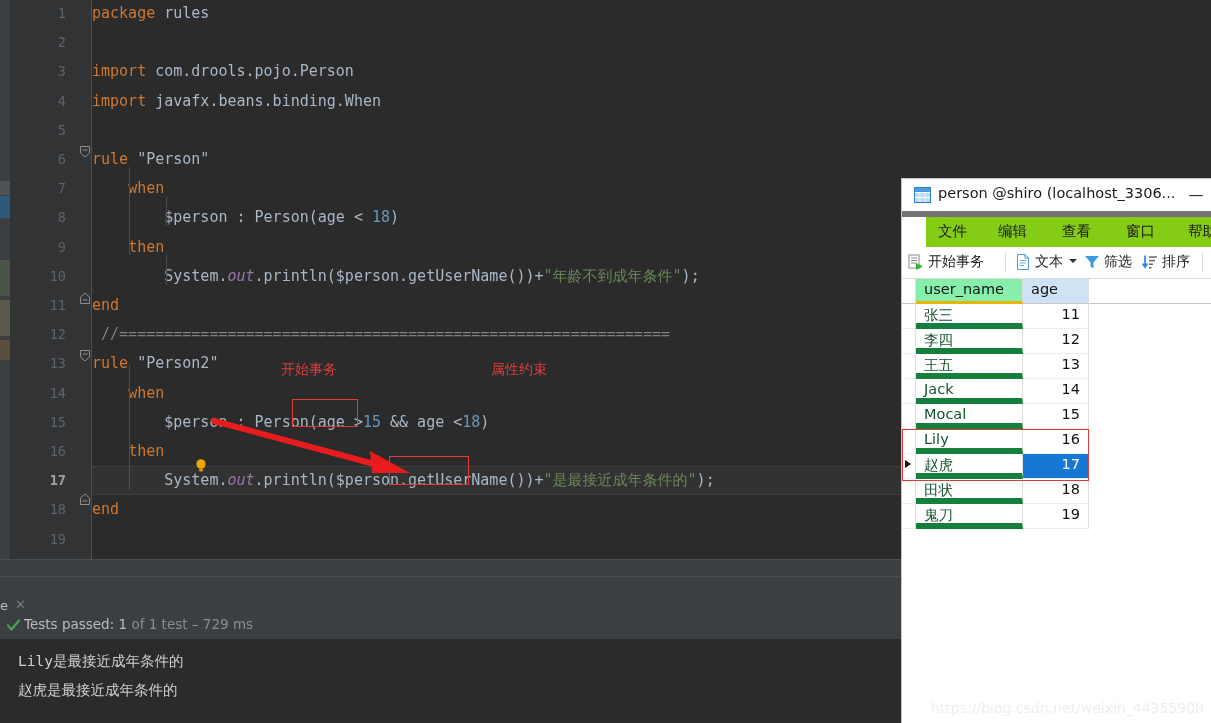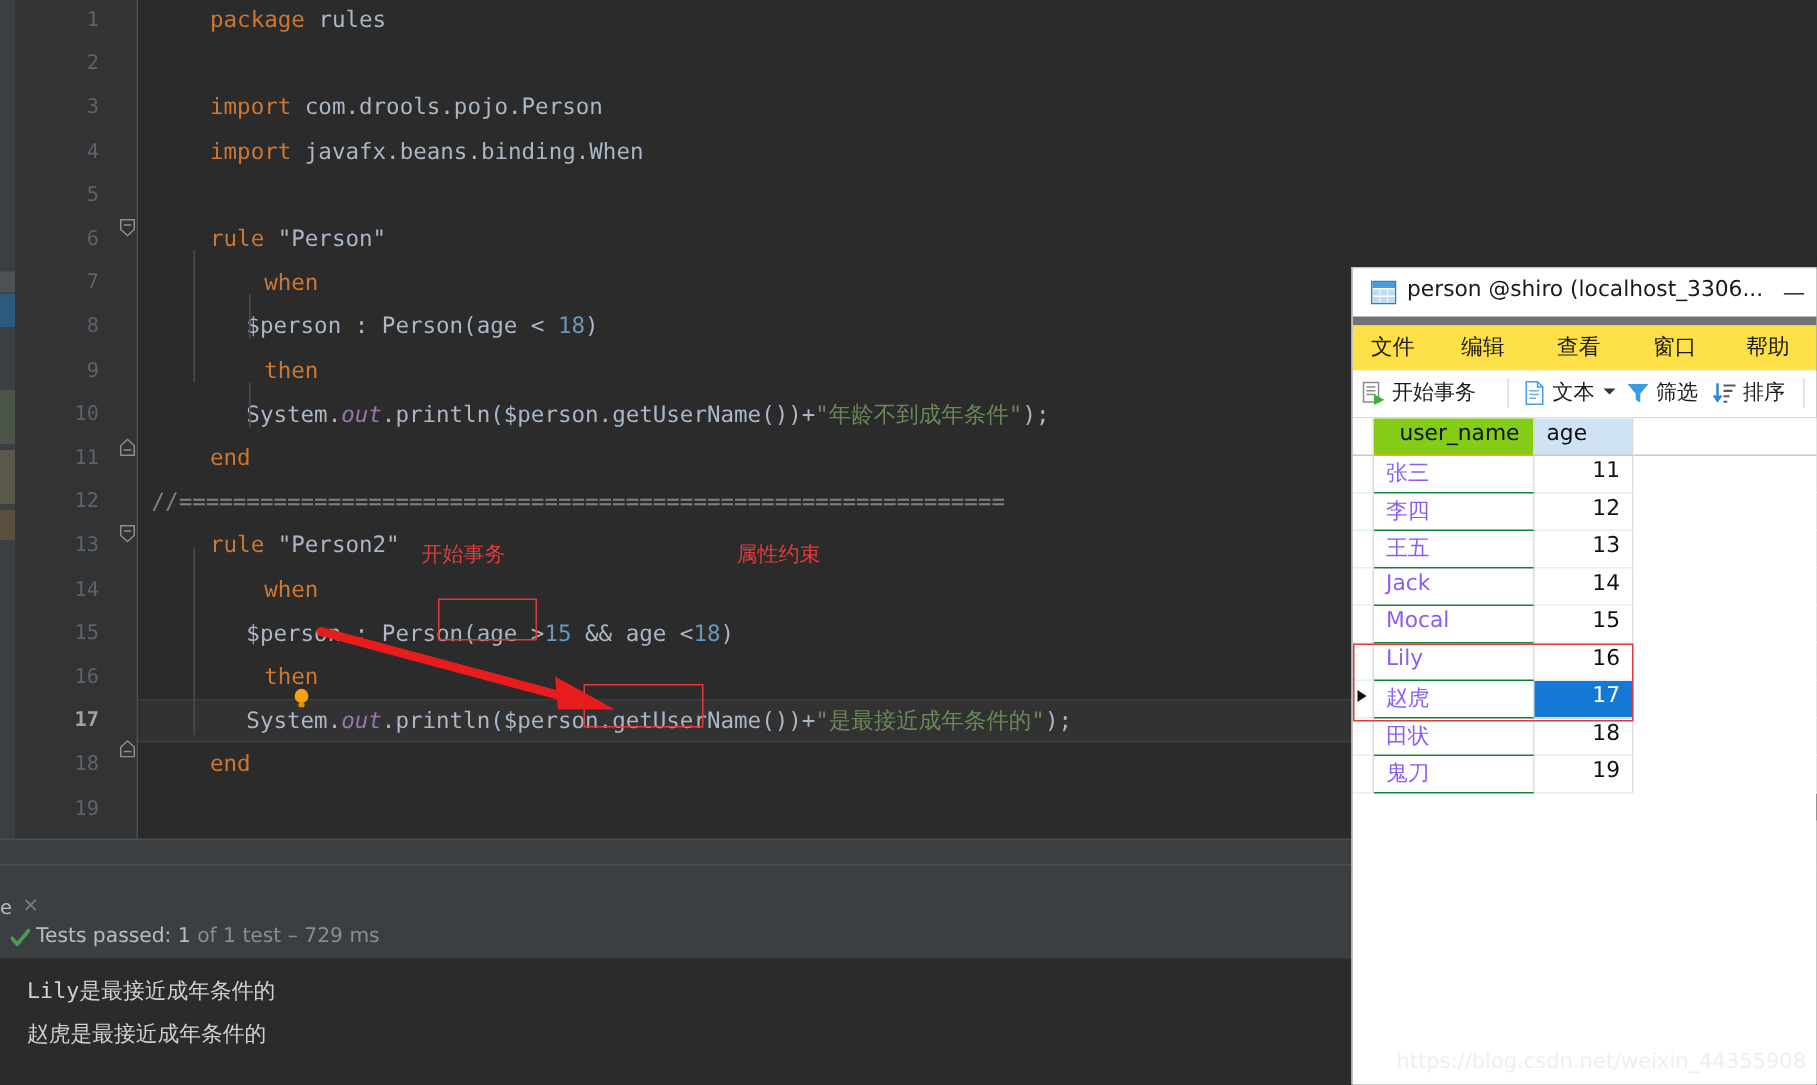--- a/index.html
+++ b/index.html
@@ -122,21 +122,21 @@
     border-bottom: 1px solid #3d3d3d;
     box-sizing: border-box;
   }
   
   .indent-guide {
     position: absolute;
     width: 1px;
     background: #4b4e50;
   }
 
-  .kw   { color: #cc7832; margin-left: 48px; }
+  .kw   { color: #cc7832; }
   .str  { color: #6a8759; }
   .num  { color: #6897bb; }
   .cmt  { color: #808080; }
   .fld  { color: #9876aa; font-style: italic; }
   .pln  { color: #a9b7c6; }
 
   
   .anno-text {
     position: absolute;
     color: #e03b3b;
@@ -282,21 +282,22 @@
     right: 5px; top: 6px;
     width: 22px; height: 20px;
     color: #333;
     font-size: 15px;
     line-height: 20px;
     text-align: center;
   }
   #db-menubar {
     position: relative;
     height: 30px;
-    background: #fde047;
+    background: #84cc16;
+    margin-left: 24px;
   }
   .db-menu-item {
     position: absolute;
     top: 5px;
     font-size: 14.5px;
     color: #1a1a1a;
     white-space: nowrap;
   }
   #db-toolbar {
     position: relative;
@@ -338,23 +339,23 @@
     border-right: 1px solid #dcdcdc;
     border-bottom: 1px solid #e8eef5;
     box-sizing: border-box;
   }
   .cell-name {
     position: absolute;
     left: 14px; top: 0;
     width: 107px; height: 25px;
     box-sizing: border-box;
     border-right: 1px solid #dcdcdc;
-    border-bottom: 1px solid #15803d;
+    border-bottom: 6px solid #15803d;
     font-size: 14.5px;
-    color: #8b5cf6;
+    color: #14532d;
     padding: 2px 0 0 8px;
     white-space: nowrap;
     overflow: hidden;
   }
   .cell-age {
     position: absolute;
     left: 121px; top: 0;
     width: 66px; height: 25px;
     box-sizing: border-box;
     border-right: 1px solid #dcdcdc;
@@ -367,24 +368,23 @@
   }
   .cell-rest {
     position: absolute;
     left: 187px; top: 0;
     width: 123px; height: 25px;
     box-sizing: border-box;
     border-bottom: 1px solid #ffffff;
     background: #ffffff;
   }
   .header-row .cell-name {
-    background: #84cc16;
-    border-bottom: 1px solid #eab308;
+    background: #86efac;
+    border-bottom: 3px solid #eab308;
     color: #111;
-    text-align: center;
   }
   .header-row .cell-age {
     background: #cfe3f5;
     border-bottom: 1px solid #c8c8c8;
     text-align: left;
     padding: 2px 0 0 8px;
     color: #111;
   }
   .header-row .grid-marker {
     background: #ffffff;

